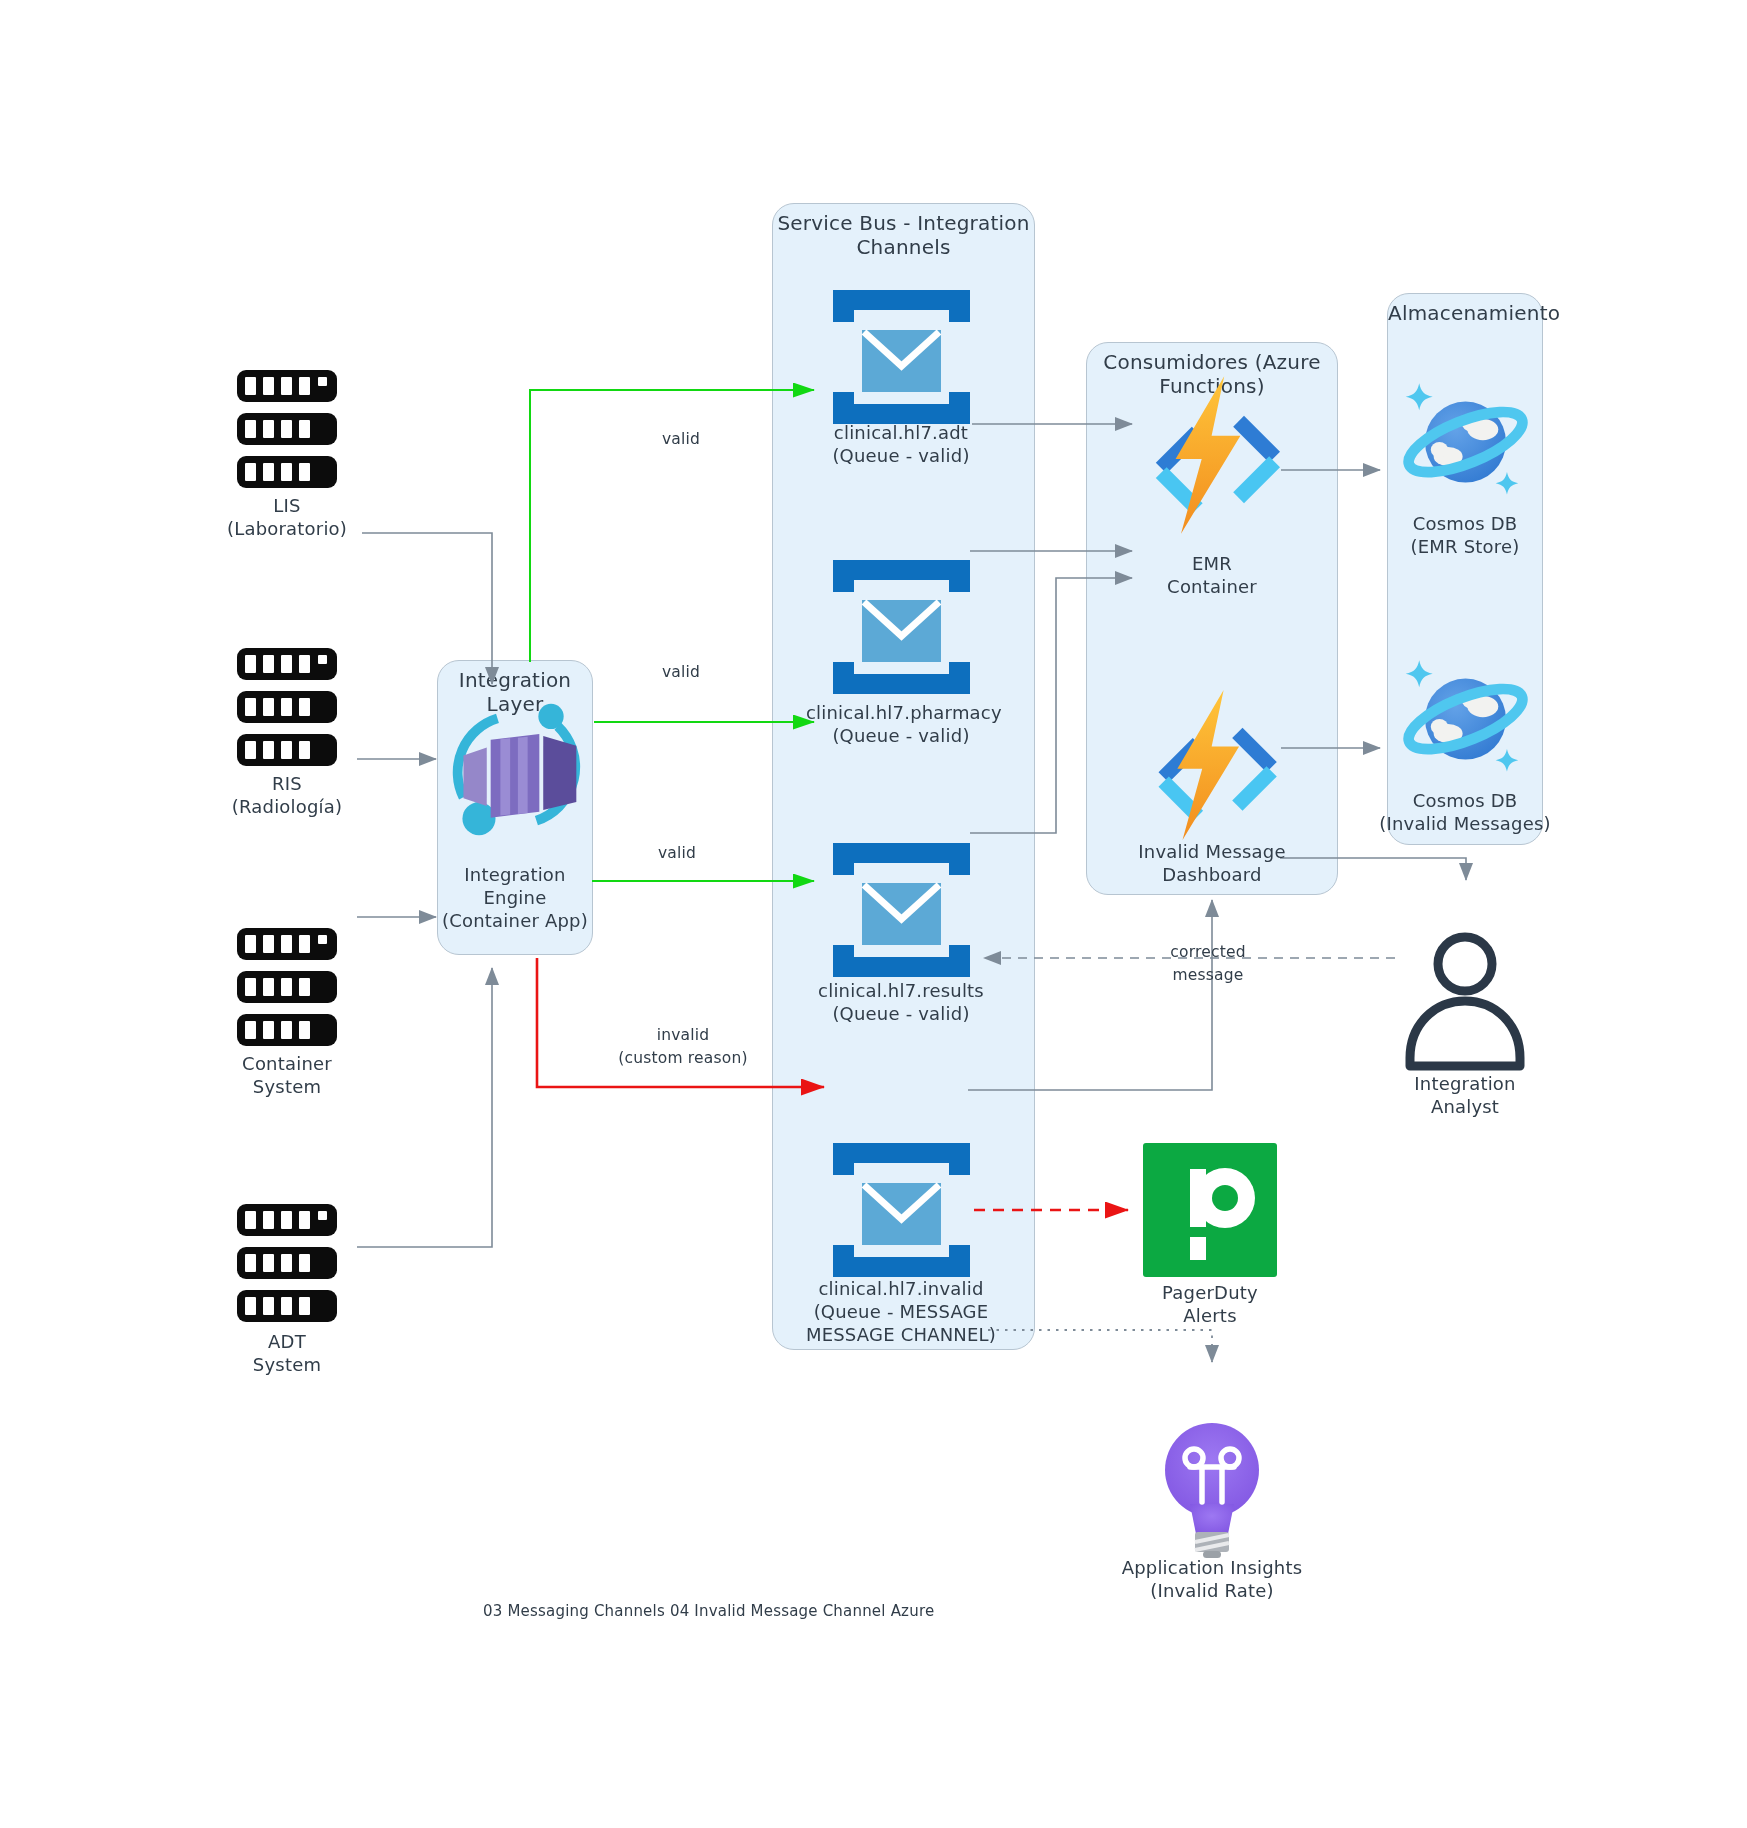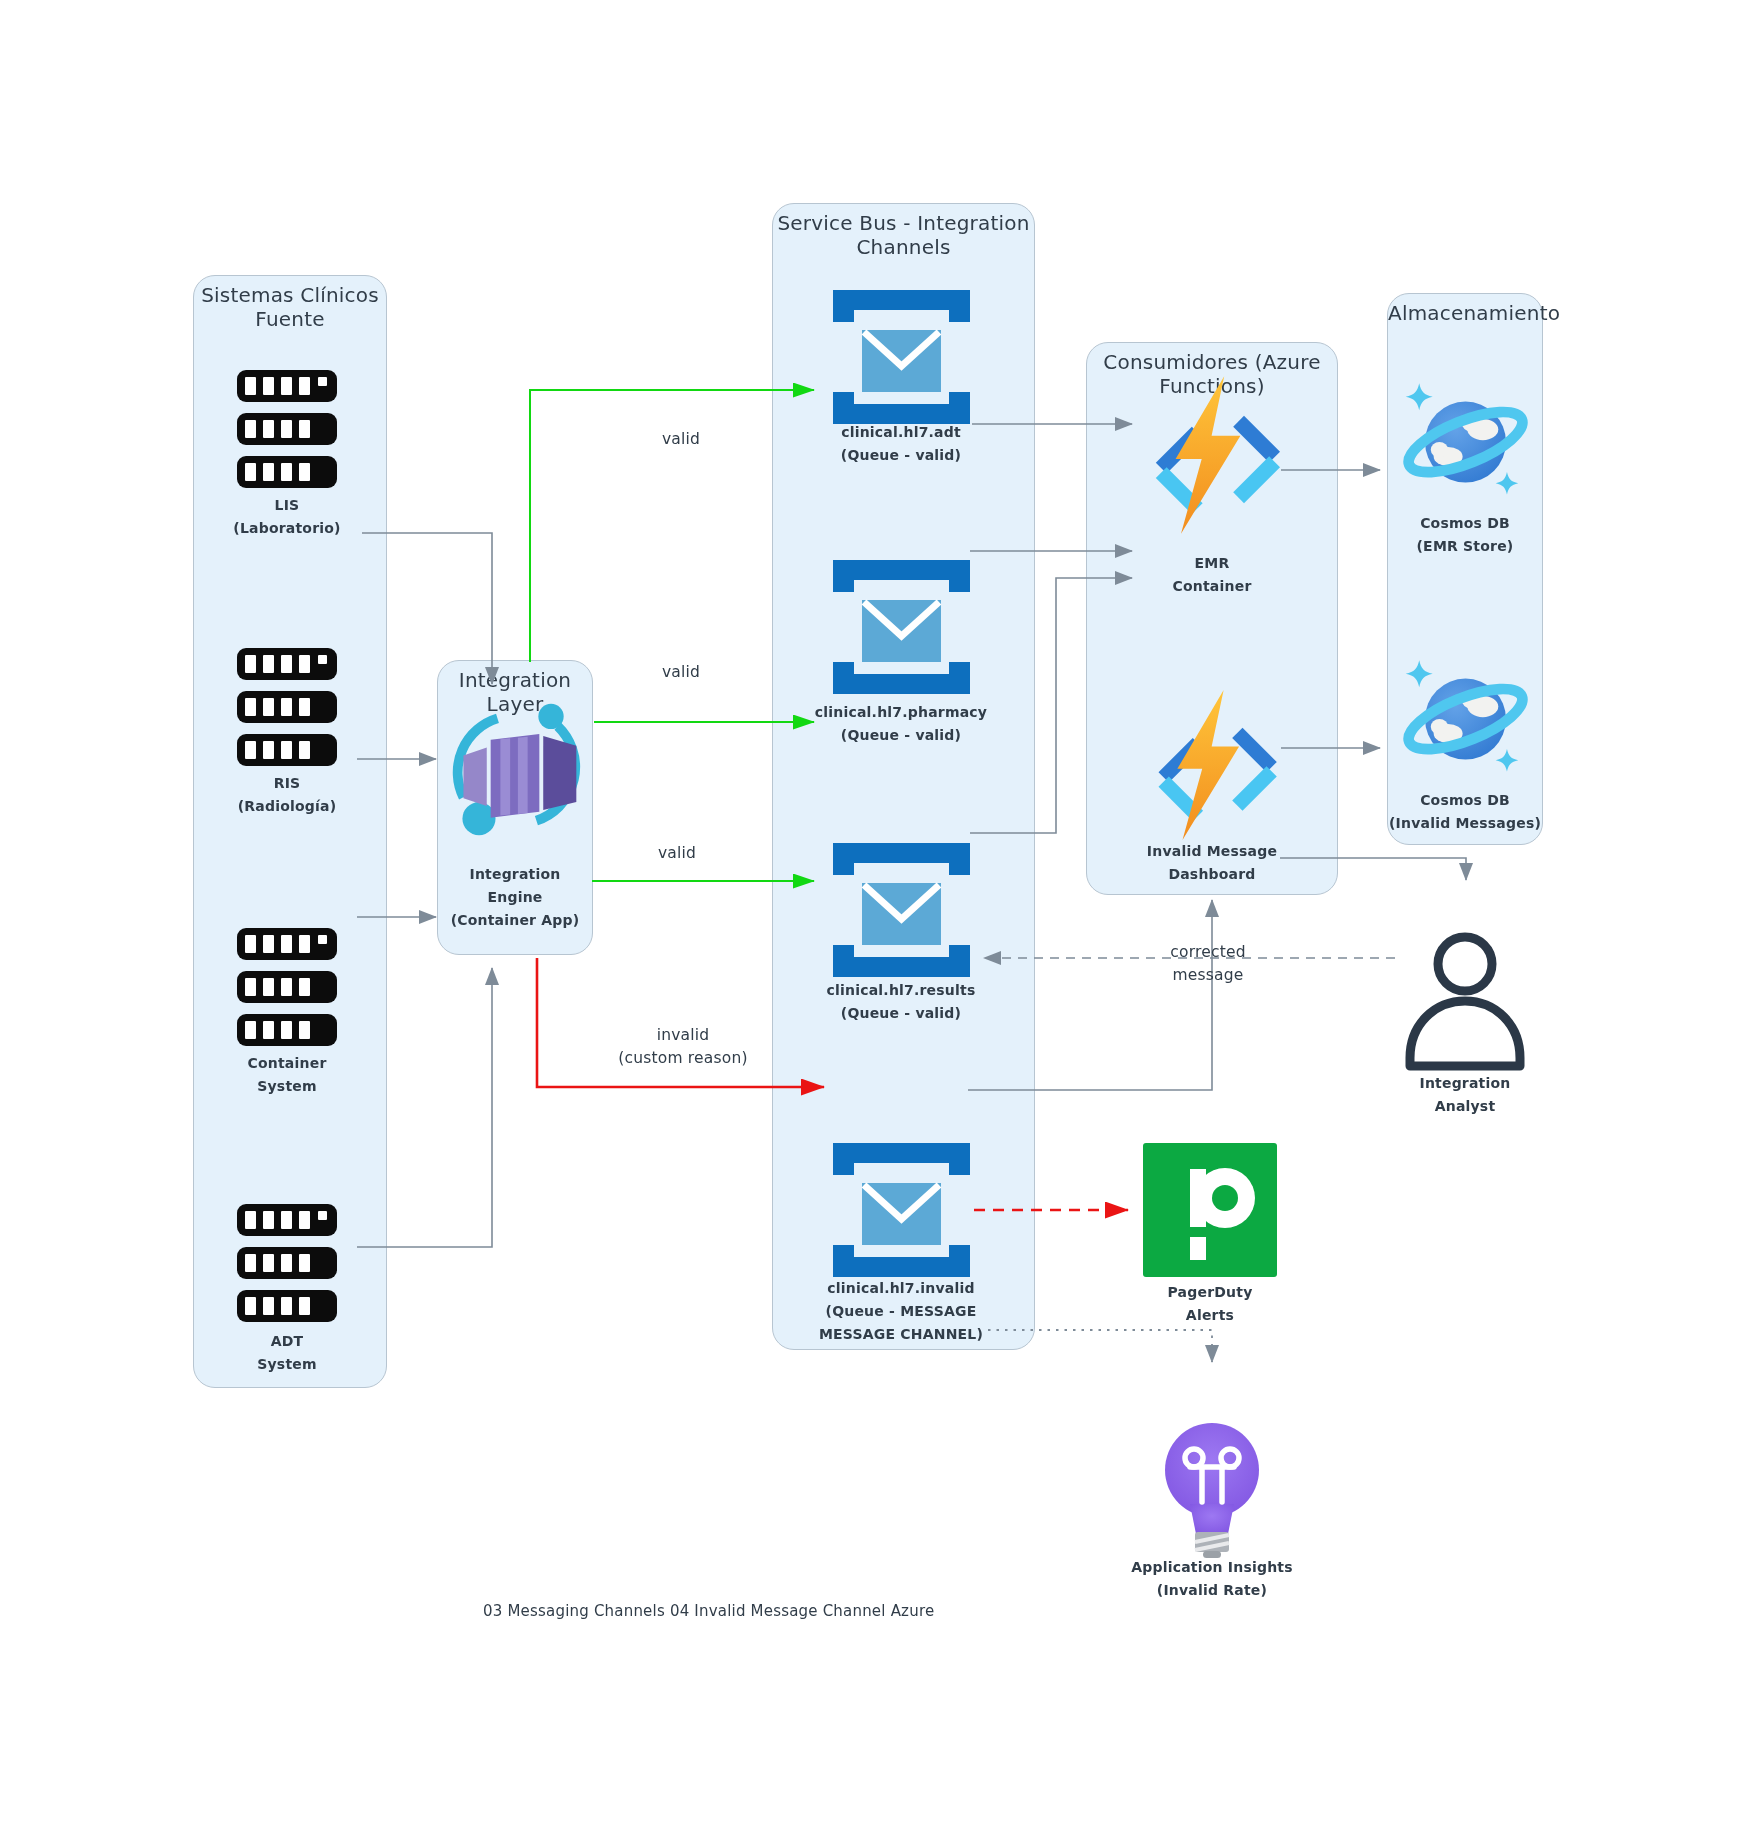--- a/index.html
+++ b/index.html
@@ -11,22 +11,22 @@
     position:absolute;background:var(--group_fill,#e4f1fb);
     border:1.6px solid var(--group_border,#b7c5d1);border-radius:22px;box-sizing:border-box;
   }
   .group-title{
     position:absolute;top:7px;left:0;right:0;text-align:center;
     font-size:20px;letter-spacing:.2px;color:var(--text,#313d49);
   }
   .edges{position:absolute;left:0;top:0;z-index:3;}
   .node-icon{position:absolute;z-index:4;}
   .nlabel{
-    position:absolute;z-index:5;text-align:center;font-size:14px;line-height:23px;
-    letter-spacing:.2px;color:var(--text,#313d49);font-weight:bold;
+    position:absolute;z-index:5;text-align:center;font-size:18px;line-height:23px;
+    letter-spacing:.2px;color:var(--text,#313d49);
   }
   .elabel{
     position:absolute;z-index:5;text-align:center;font-size:15.5px;line-height:23px;
     letter-spacing:.2px;color:var(--text,#313d49);
   }
   .caption{
     position:absolute;z-index:5;text-align:left;font-size:15px;letter-spacing:.2px;
     color:var(--text,#313d49);
   }
   .hidden-defs{position:absolute;width:0;height:0;overflow:hidden;}
@@ -137,23 +137,20 @@
           <circle cx="37" cy="38" r="9"></circle>
           <circle cx="73" cy="38" r="9"></circle>
           <path d="M33,47 H77"></path>
           <path d="M45,47 V82"></path>
           <path d="M65,47 V82"></path>
         </g>
       </symbol>
     </defs>
   </svg>
 
-  <div class="group" style="left:193px;top:275px;width:194px;height:1113px">
-    <div class="group-title">Sistemas Clínicos Fuente</div>
-  </div>
   <div class="group" style="left:437px;top:660px;width:156px;height:295px">
     <div class="group-title">Integration Layer</div>
   </div>
   <div class="group" style="left:772px;top:203px;width:263px;height:1147px">
     <div class="group-title">Service Bus - Integration Channels</div>
   </div>
   <div class="group" style="left:1086px;top:342px;width:252px;height:553px">
     <div class="group-title">Consumidores (Azure Functions)</div>
   </div>
   <div class="group" style="left:1387px;top:293px;width:156px;height:552px">

